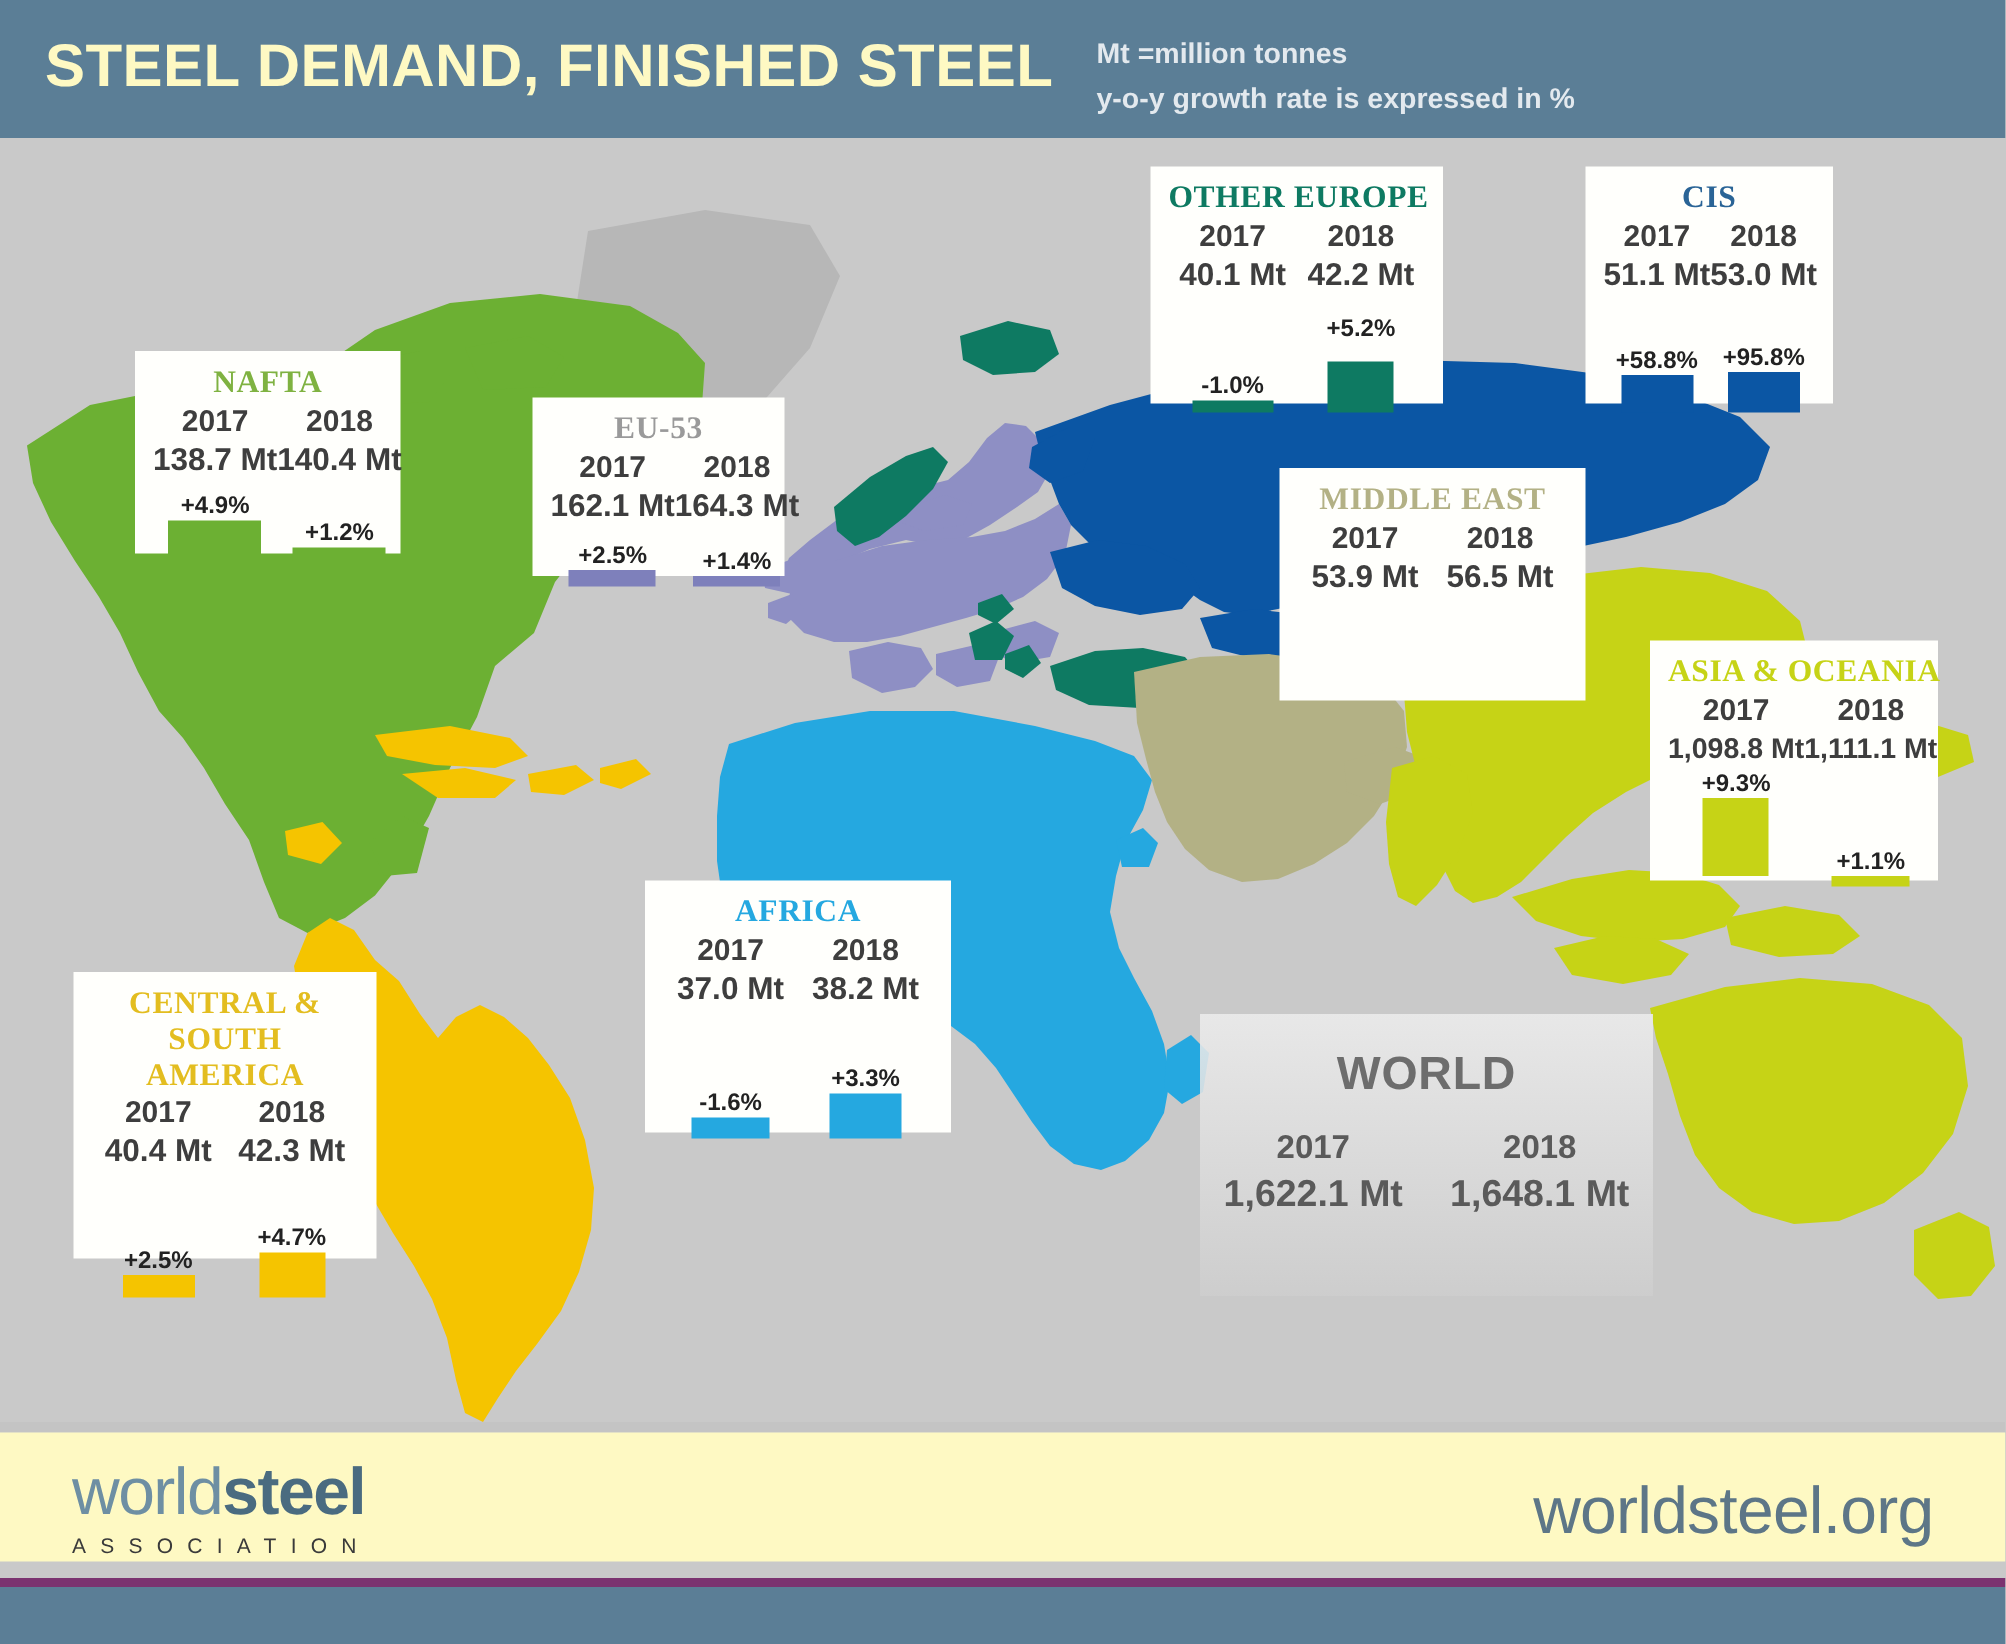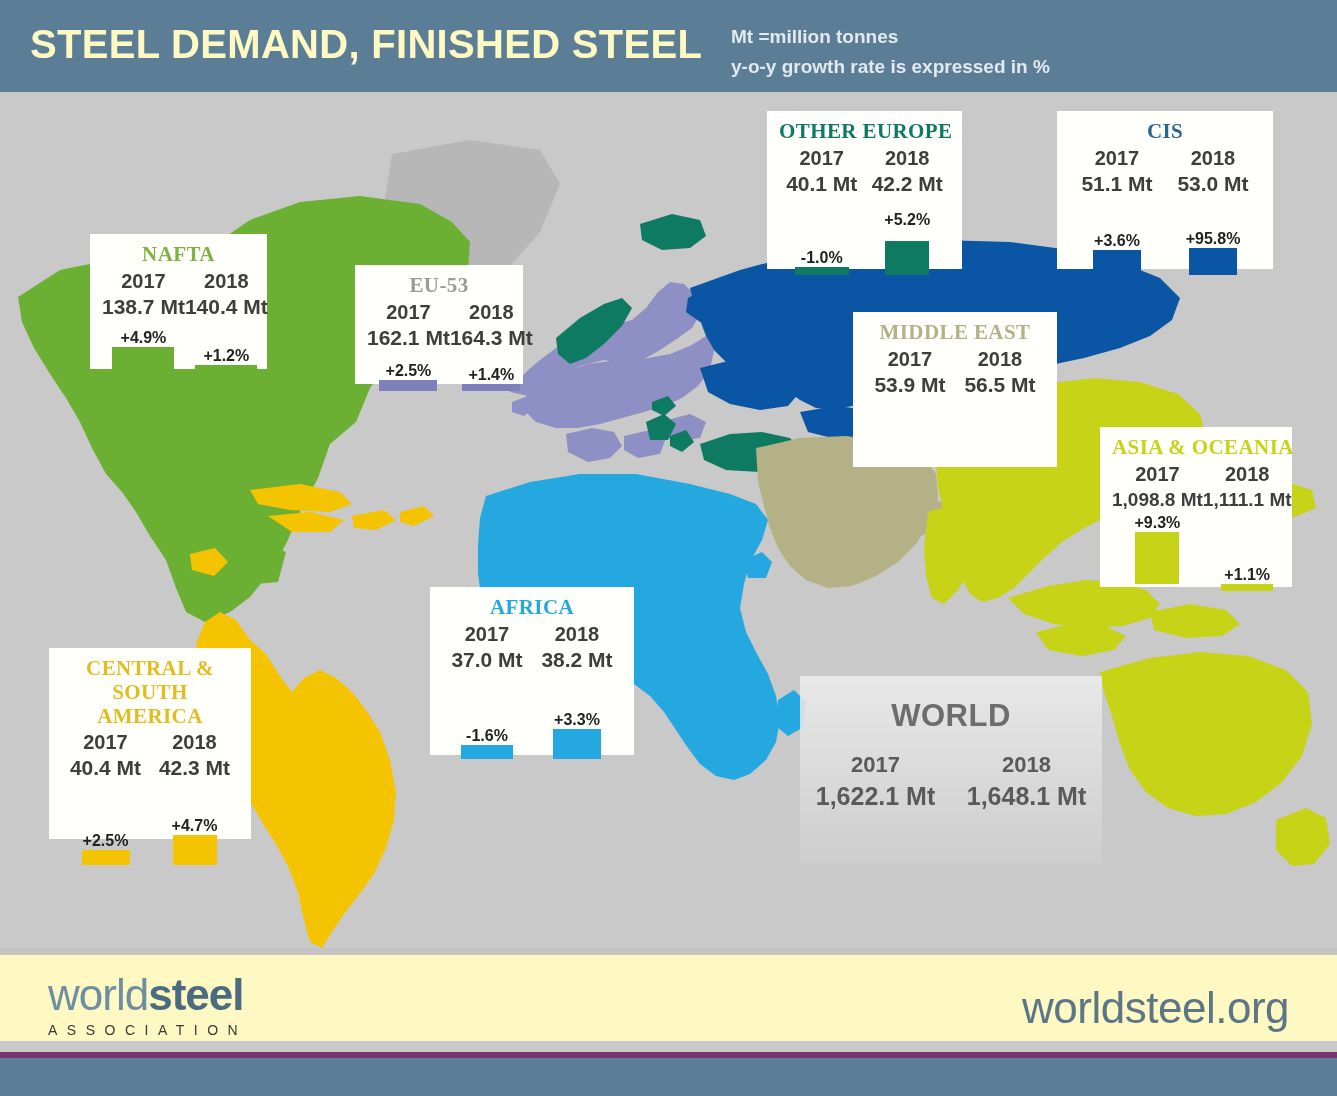--- a/index.html
+++ b/index.html
@@ -275,28 +275,28 @@
           <div class="yr">2018</div>
           <div class="mt">42.2 Mt</div>
           <div class="bar-zone" style="height:78px;gap:12px;">
             <div class="pct">+5.2%</div>
             <div class="bar" style="width:44px;height:34px;background:#0e7a62;"></div>
           </div>
         </div>
       </div>
     </div>
 
-    <div class="card" style="left:1057px; top:19px; width:216px; height:158px;">
+    <div class="card" style="left:1057px; top:19px; width:165px; height:158px;">
       <div class="card-title" style="color:#2a6496;">CIS</div>
       <div class="cols">
         <div class="col">
           <div class="yr">2017</div>
           <div class="mt">51.1 Mt</div>
           <div class="bar-zone" style="height:78px;">
-            <div class="pct">+3.6%</div>
+            <div class="pct">+58.8%</div>
             <div class="bar" style="width:48px;height:25px;background:#0b56a4;"></div>
           </div>
         </div>
         <div class="col">
           <div class="yr">2018</div>
           <div class="mt">53.0 Mt</div>
           <div class="bar-zone" style="height:78px;">
             <div class="pct">+95.8%</div>
             <div class="bar" style="width:48px;height:27px;background:#0b56a4;"></div>
           </div>

